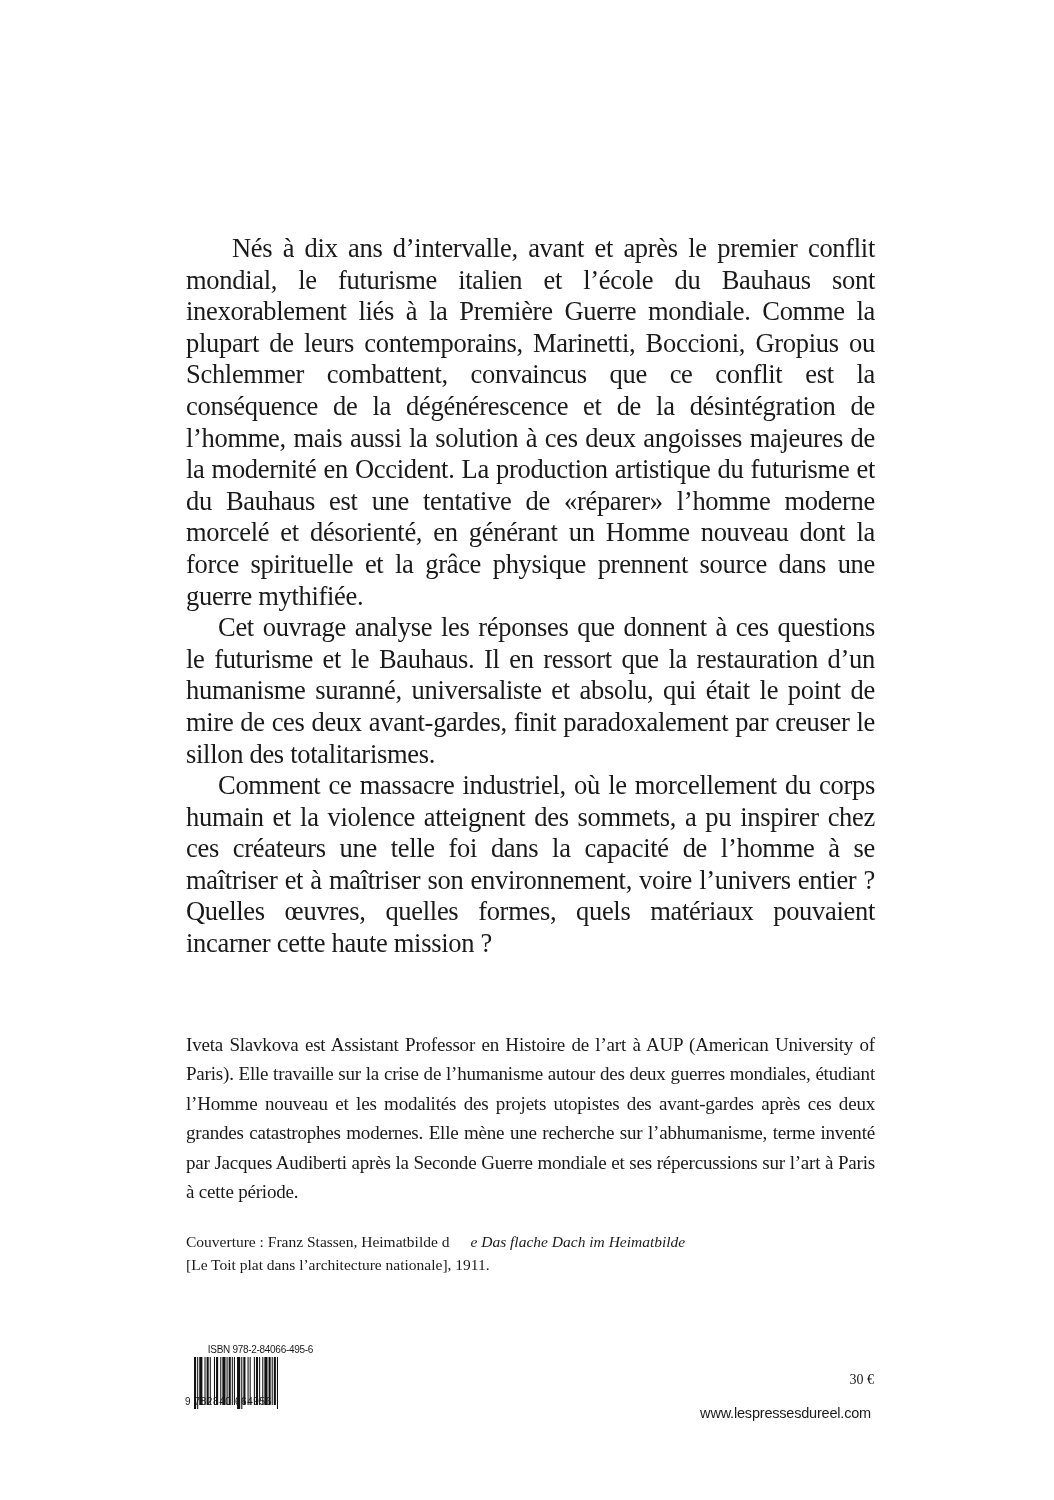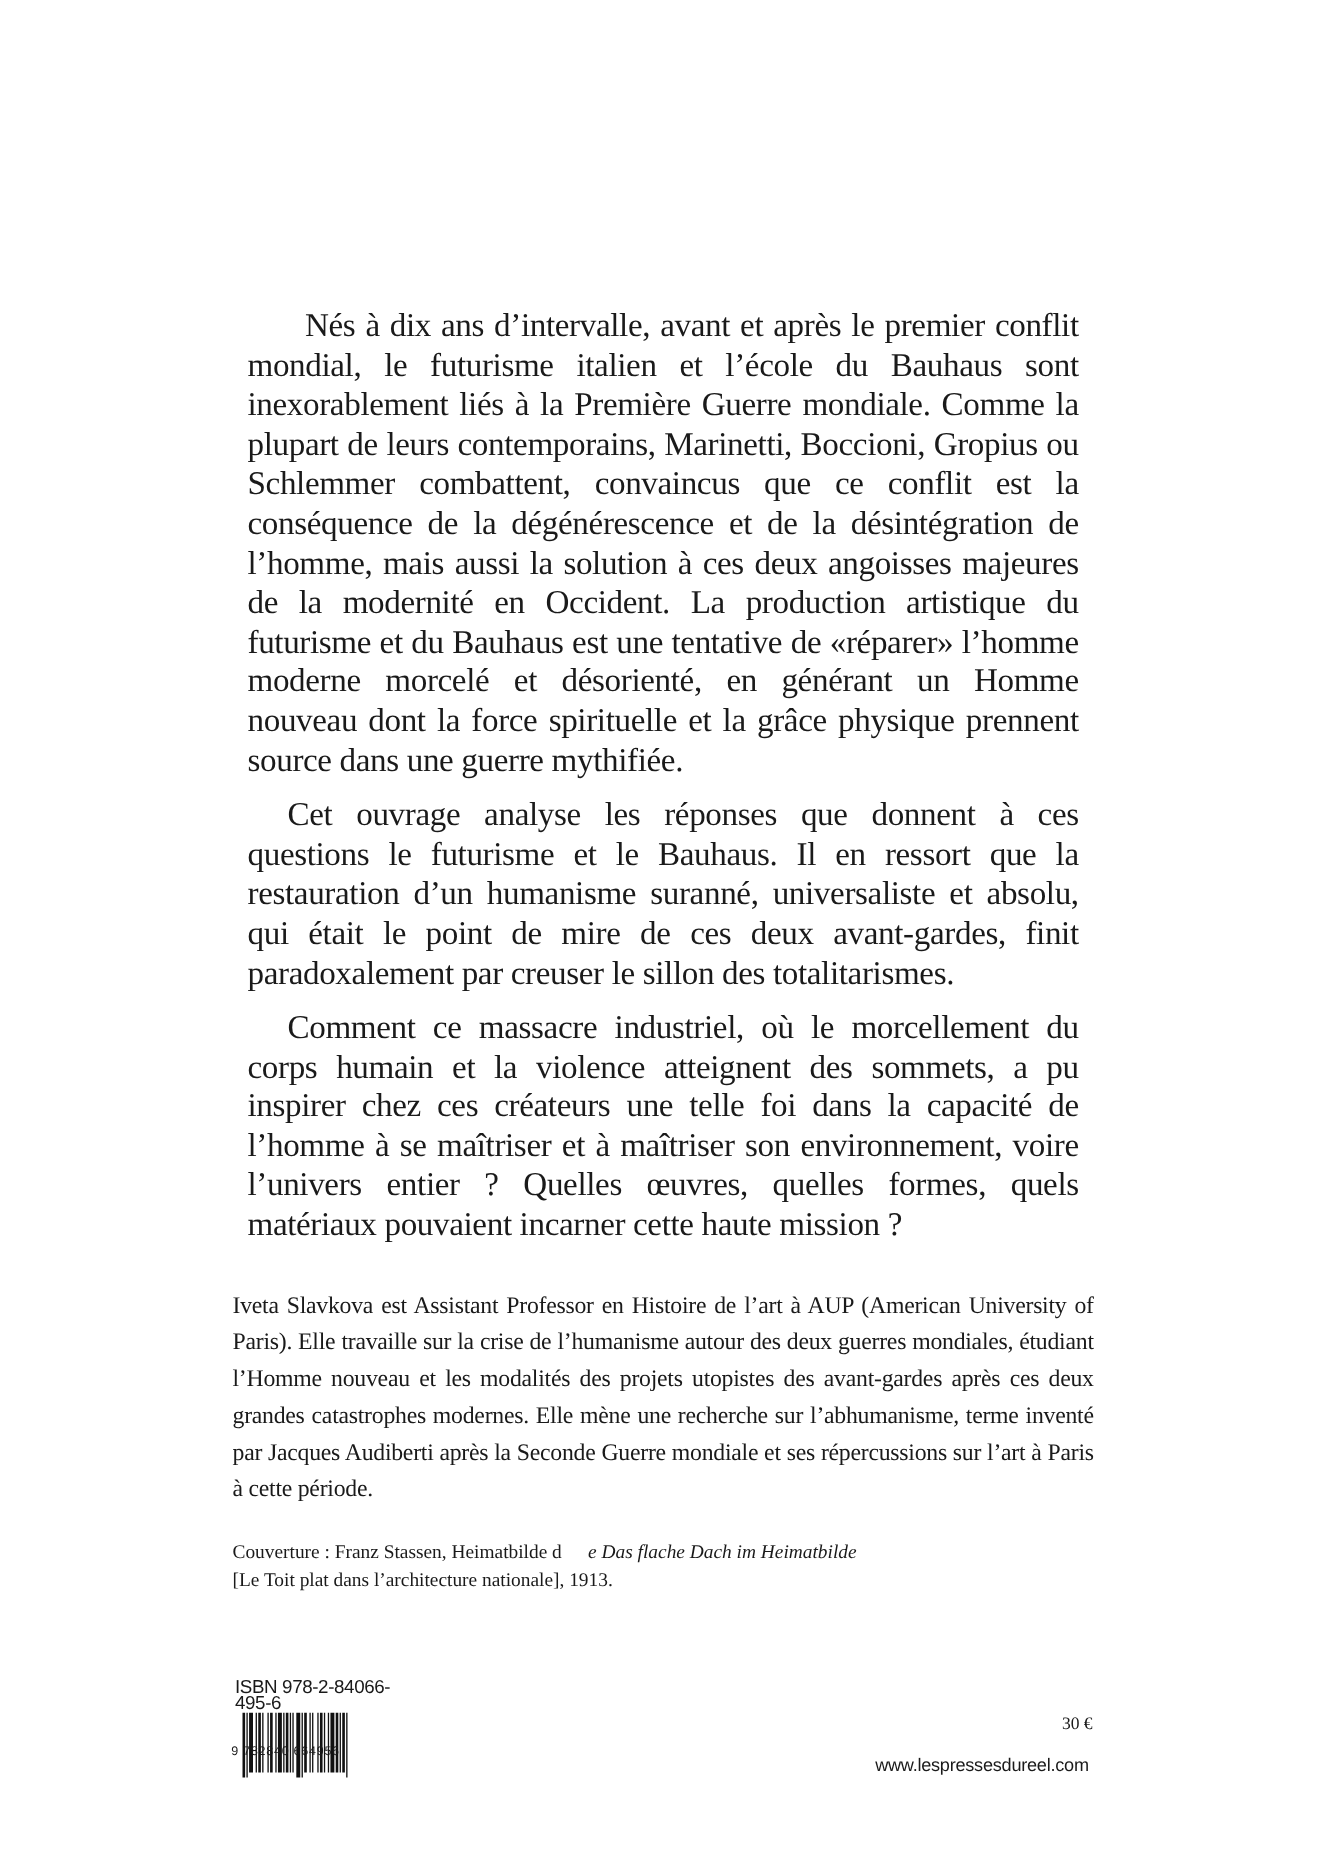--- a/index.html
+++ b/index.html
@@ -5,41 +5,41 @@
     html, body { margin: 0; padding: 0; background: #ffffff; }
     body { width: 1054px; height: 1500px; position: relative; overflow: hidden; color: #1a1a1a; }
     .serif { font-family: "Liberation Serif", "DejaVu Serif", serif; }
     .sans { font-family: "Liberation Sans", "DejaVu Sans", sans-serif; }
 
     .main-text {
       position: absolute; left: 186px; top: 233px; width: 689px;
       font-size: 26.5px; line-height: 31.6px; text-align: justify;
       letter-spacing: -0.3px;
     }
-    .main-text p { margin: 12px; text-indent: 32px; }
+    .main-text p { margin: 0; text-indent: 32px; }
     .main-text p.first { text-indent: 46px; }
     .sc { font-size: 0.72em; letter-spacing: 0.5px; }
     .sup { font-size: 0.55em; vertical-align: 0.6em; }
 
     .bio {
       position: absolute; left: 186px; top: 1030px; width: 689px;
       font-size: 19px; line-height: 29.4px; text-align: justify;
       letter-spacing: -0.2px;
     }
     .bio p { margin: 0; }
 
     .credit {
       position: absolute; left: 186px; top: 1230px; width: 560px;
       font-size: 15.5px; line-height: 23px;
     }
     .credit p { margin: 0; }
     .credit em { font-style: italic; padding-left: 21px; }
 
     .isbn-block { position: absolute; left: 188px; top: 1343px; width: 125px; }
-    .isbn-label { font-size: 15px; letter-spacing: -0.3px; line-height: 13px; text-align: left; }
+    .isbn-label { font-size: 10px; letter-spacing: -0.3px; line-height: 13px; text-align: right; }
     .barcode { display: block; margin-top: 1px; }
     .barcode-digits { position: absolute; top: 52px; left: -3px; width: 130px; font-size: 10px; letter-spacing: 0.6px; line-height: 14px; background: transparent; }
 
     .price { position: absolute; right: 180px; top: 1372px; font-size: 14px; }
     .url { position: absolute; right: 183px; top: 1405px; font-size: 14.5px; letter-spacing: -0.2px; }
   </style>
 </head>
 <body>
 
 <div class="main-text serif">
@@ -47,21 +47,21 @@
   <p>Cet ouvrage analyse les réponses que donnent à ces questions le futurisme et le Bauhaus. Il en ressort que la restauration d’un humanisme suranné, universaliste et absolu, qui était le point de mire de ces deux avant-gardes, finit paradoxalement par creuser le sillon des totalitarismes.</p>
   <p>Comment ce massacre industriel, où le morcellement du corps humain et la violence atteignent des sommets, a pu inspirer chez ces créateurs une telle foi dans la capacité de l’homme à se maîtriser et à maîtriser son environnement, voire l’univers entier ? Quelles œuvres, quelles formes, quels matériaux pouvaient incarner cette haute mission ?</p>
 </div>
 
 <div class="bio serif">
   <p>Iveta Slavkova est Assistant Professor en Histoire de l’art à AUP (American University of Paris). Elle travaille sur la crise de l’humanisme autour des deux guerres mondiales, étudiant l’Homme nouveau et les modalités des projets utopistes des avant-gardes après ces deux grandes catastrophes modernes. Elle mène une recherche sur l’abhumanisme, terme inventé par Jacques Audiberti après la Seconde Guerre mondiale et ses répercussions sur l’art à Paris à cette période.</p>
 </div>
 
 <div class="credit serif">
   <p><span>Couverture : Franz Stassen, Heimatbilde d</span><em>e Das flache Dach im Heimatbilde</em></p>
-  <p>[Le Toit plat dans l’architecture nationale], 1913.</p>
+  <p>[Le Toit plat dans l’architecture nationale], 1911.</p>
 </div>
 
 <div class="isbn-block">
   <div class="isbn-label sans">ISBN 978-2-84066-495-6</div>
   <svg class="barcode" width="125" height="52" viewBox="0 0 125 52" id="barcode-svg">
       <rect x="6.00" y="0" width="2.10" height="56" fill="#111"></rect>
       <rect x="9.15" y="0" width="1.05" height="56" fill="#111"></rect>
       <rect x="11.25" y="0" width="3.15" height="48" fill="#111"></rect>
       <rect x="16.50" y="0" width="1.05" height="48" fill="#111"></rect>
       <rect x="18.60" y="0" width="2.10" height="48" fill="#111"></rect>

